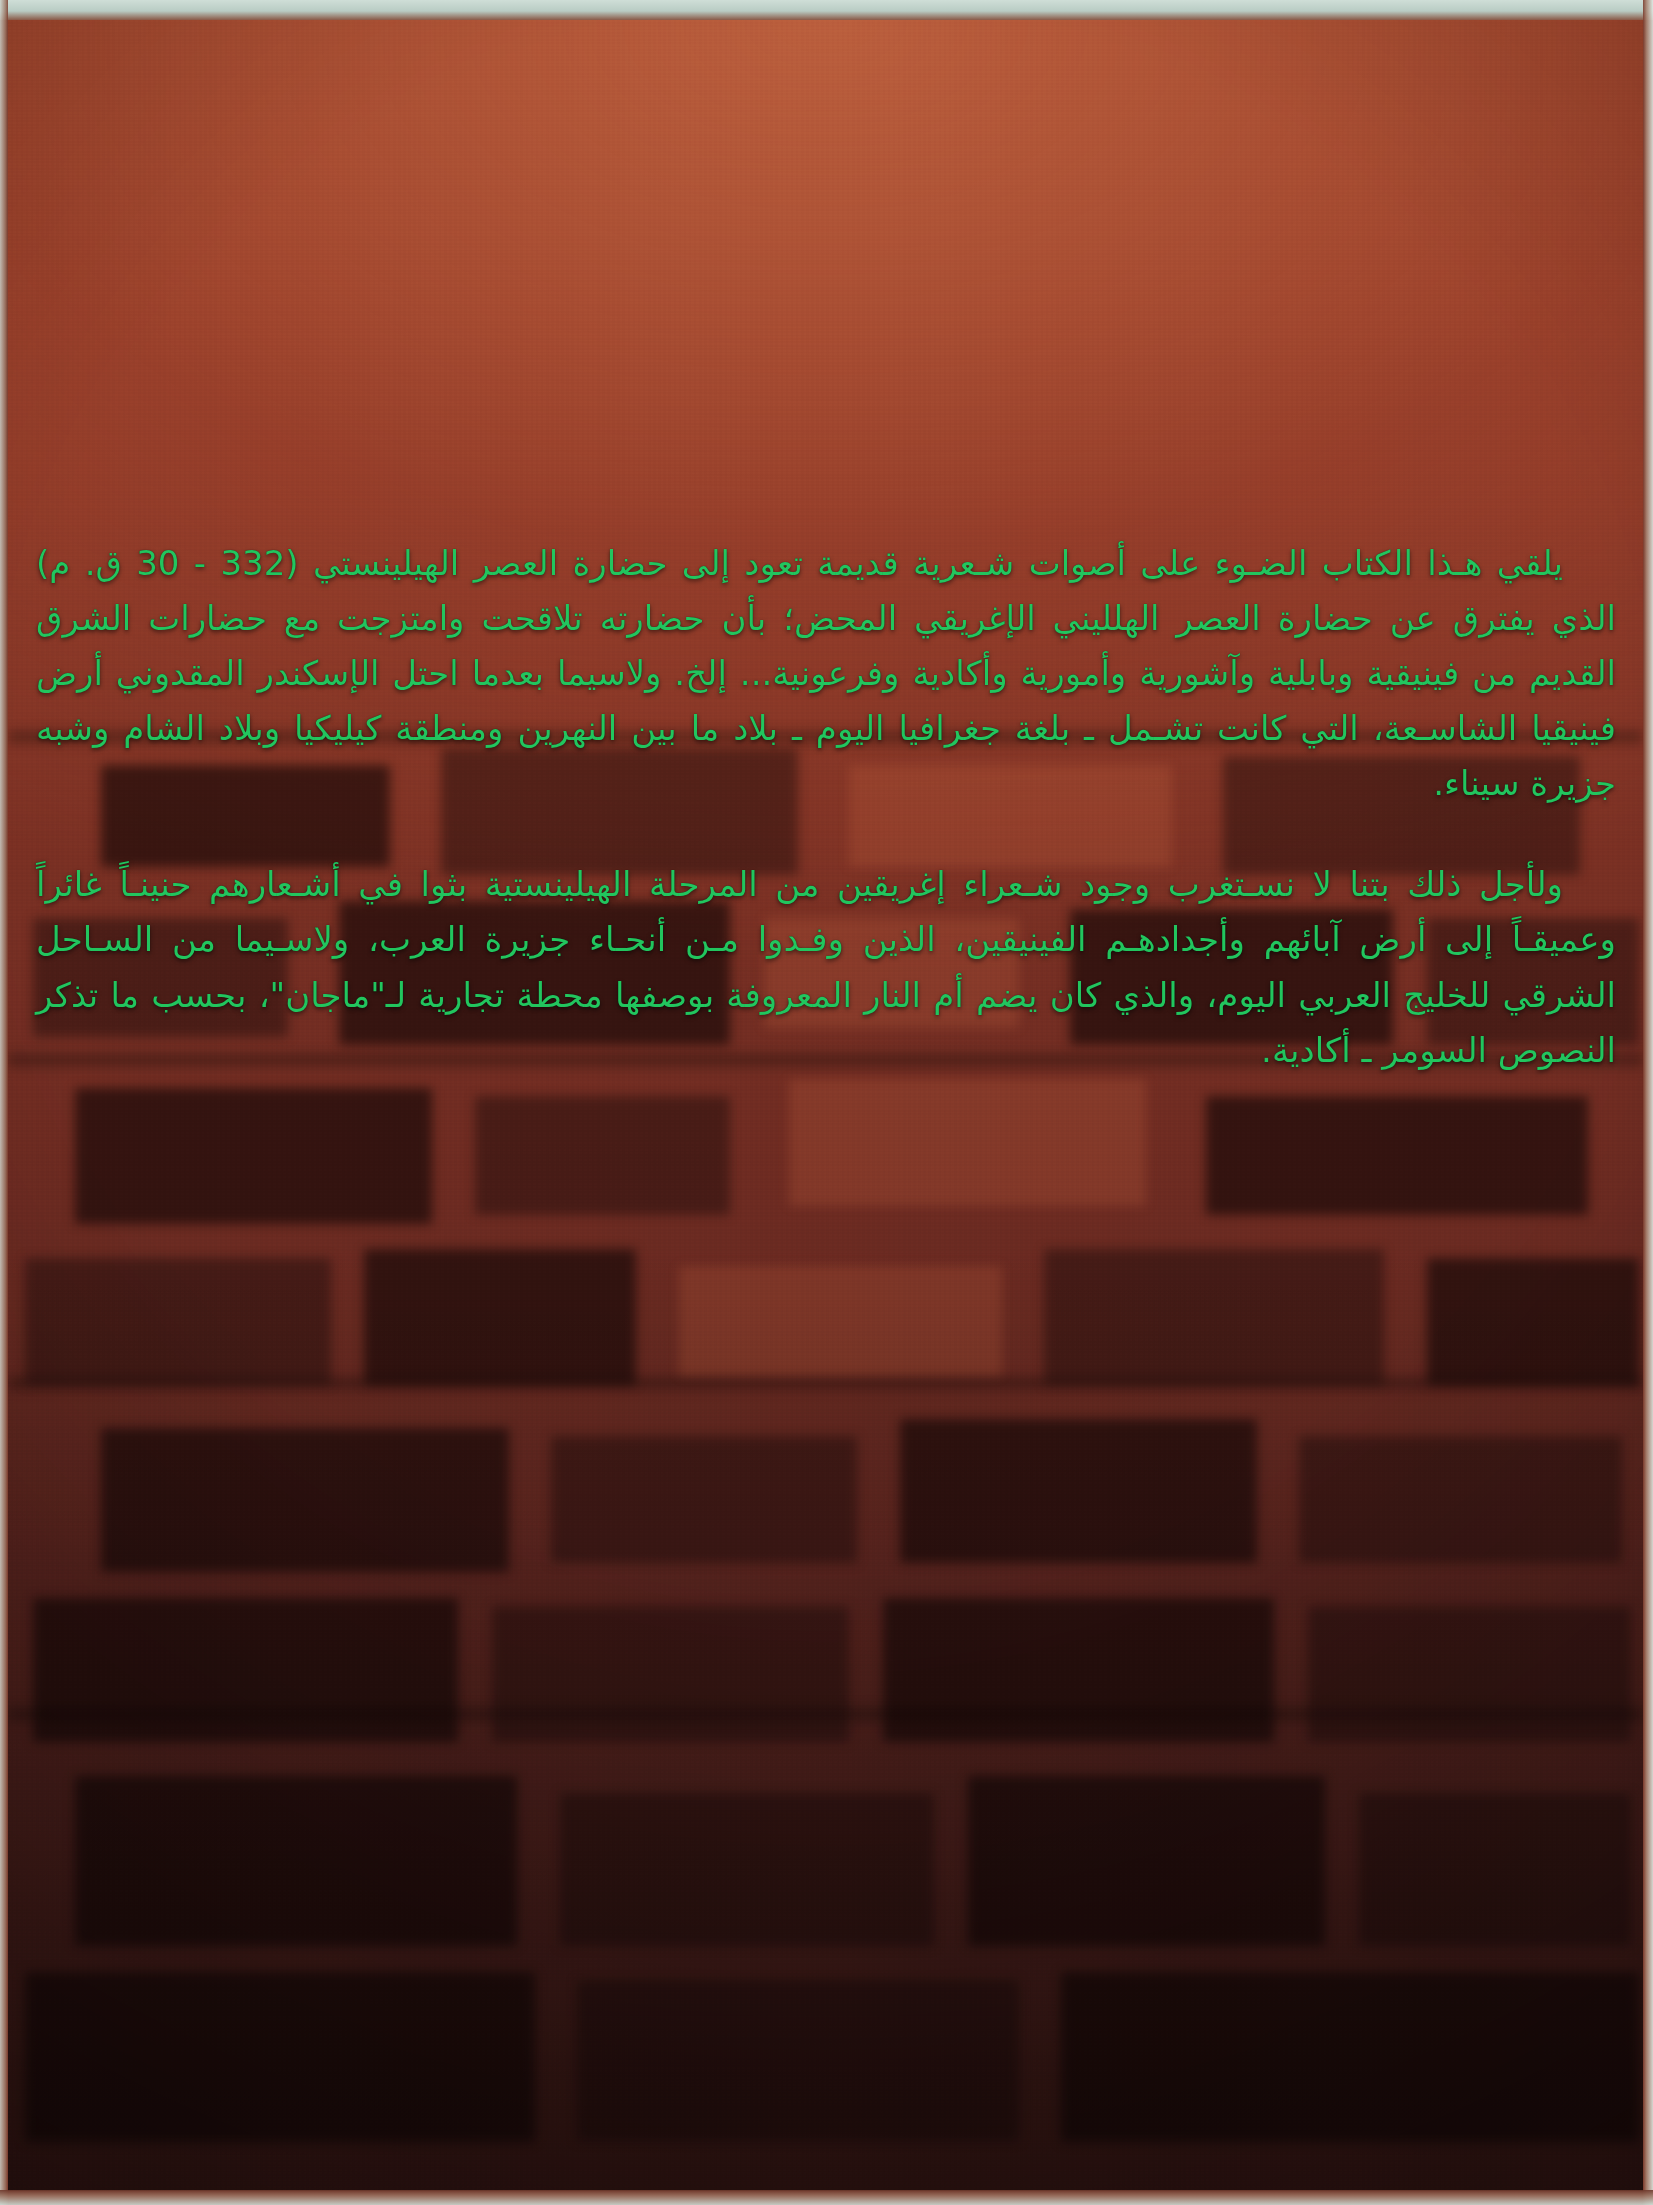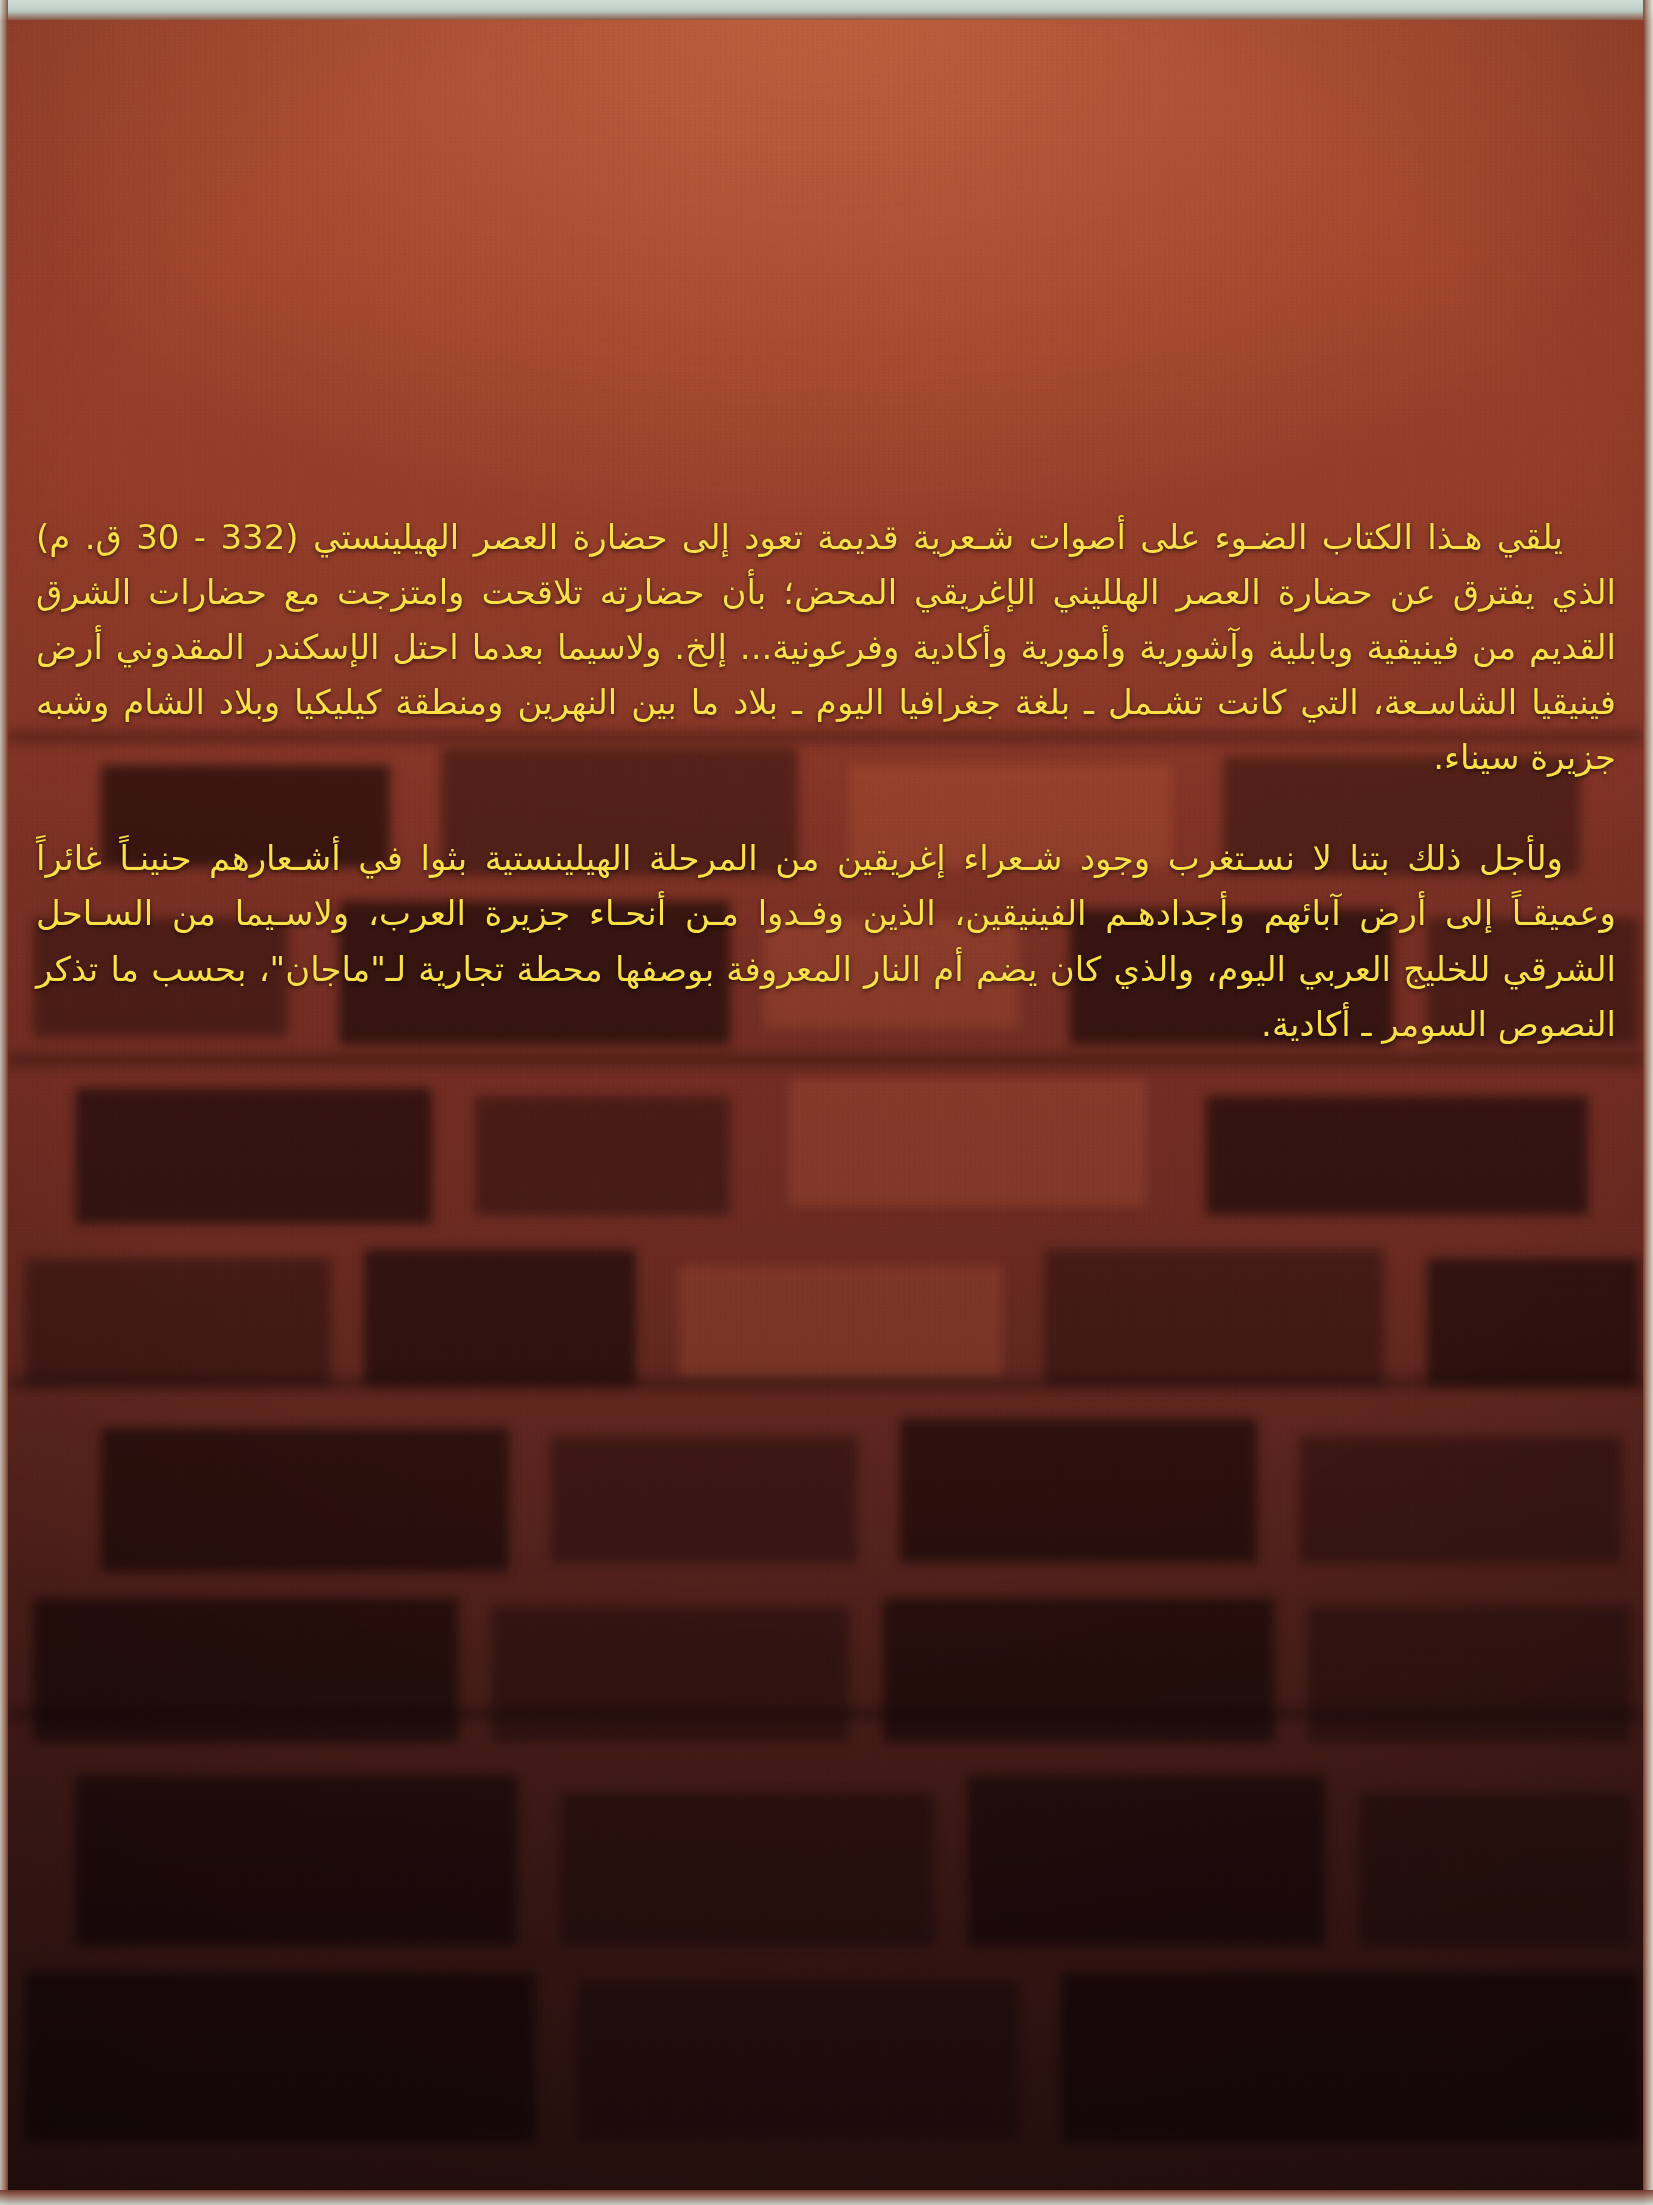--- a/index.html
+++ b/index.html
@@ -81,24 +81,24 @@
     inset: 18.7px 10.2px 13.6px 8.5px;
     background:
       radial-gradient(110% 80% at 50% 35%, rgba(0,0,0,0) 45%, rgba(0,0,0,0.35) 100%),
       linear-gradient(180deg, rgba(0,0,0,0) 55%, rgba(0,0,0,0.30) 100%);
     pointer-events: none;
   }
 
   
   .content {
     position: absolute;
-    top: 510px;
+    top: 536px;
     left: 37px;
     right: 37px;
-    color: #fde047;
+    color: #22c55e;
     direction: rtl;
     text-align: justify;
     text-justify: inter-word;
   }
   .para {
     margin: 0 0 46px 0;
     font-size: 34px;
     line-height: 1.62;
     letter-spacing: 0.2px;
     text-indent: 53px;

